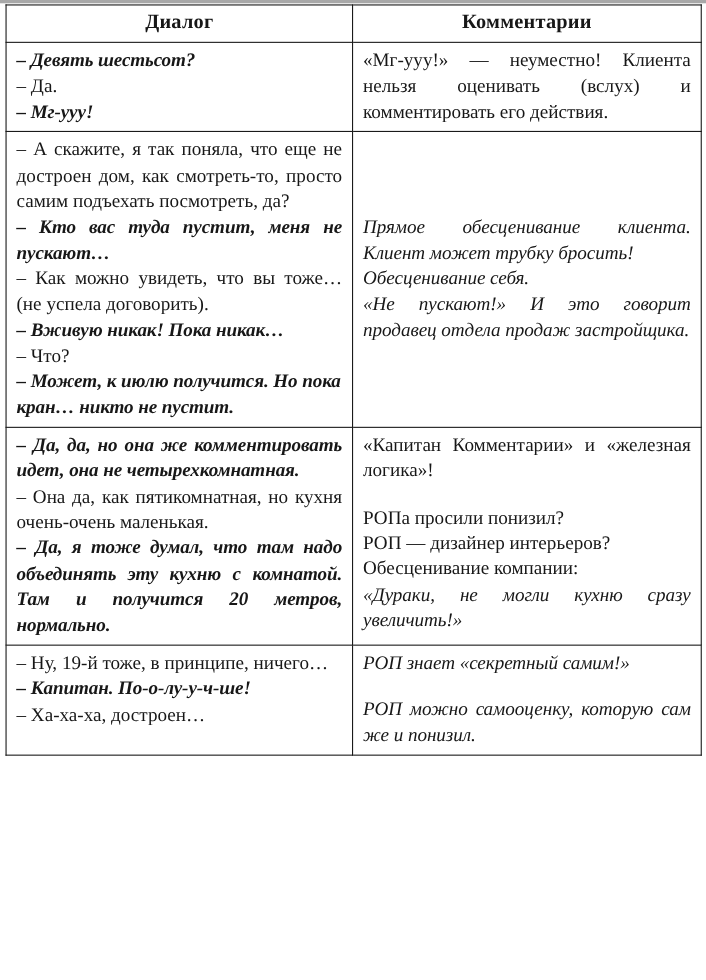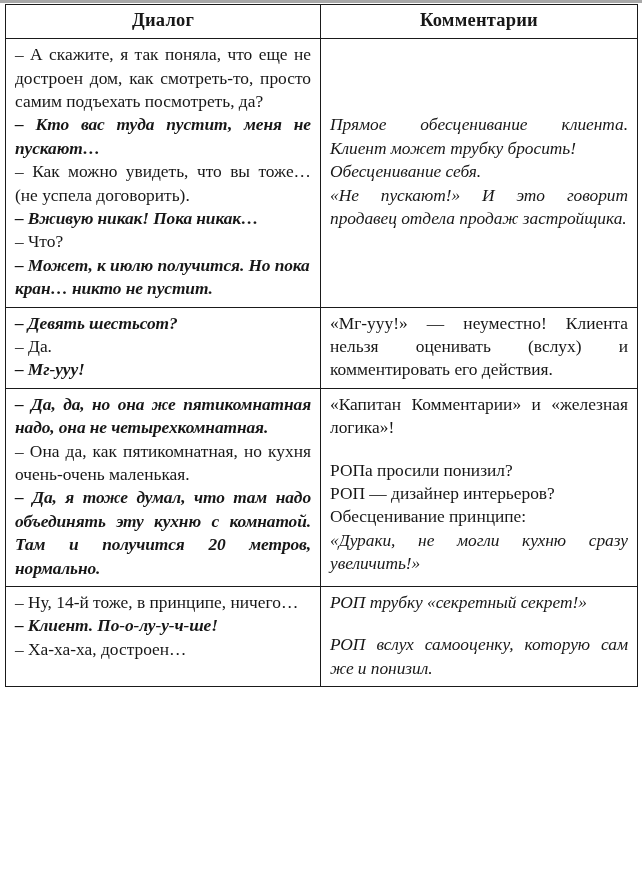--- a/index.html
+++ b/index.html
@@ -121,71 +121,71 @@
         <tr>
           <th>Диалог</th>
           <th>Комментарии</th>
         </tr>
       </thead>
 
       <tbody>
 
         <tr>
           <td>
+            <p class="para em">– Девять шестьсот?</p>
+            <p class="para">– Да.</p>
+            <p class="para em">– Мг-ууу!</p>
+          </td>
+          <td>
+            <p class="para">«Мг-ууу!» — неуместно! Клиента нельзя оценивать (вслух) и комментировать его действия.</p>
+          </td>
+        </tr>
+
+        <tr>
+          <td>
             <p class="para">– А скажите, я так поняла, что еще не достроен дом, как смотреть-то, просто самим подъехать посмотреть, да?</p>
             <p class="para em">– Кто вас туда пустит, меня не пускают…</p>
             <p class="para">– Как можно увидеть, что вы тоже… (не успела договорить).</p>
             <p class="para em">– Вживую никак! Пока никак…</p>
             <p class="para">– Что?</p>
             <p class="para em last-left">– Может, к июлю получится. Но пока кран… никто не пустит.</p>
           </td>
           <td class="cell-mid">
             <p class="para it">Прямое обесценивание клиента. Клиент может трубку бросить!</p>
             <p class="para it last-left">Обесценивание себя.</p>
             <p class="para it">«Не пускают!» И это говорит продавец отдела продаж застройщика.</p>
           </td>
         </tr>
 
         <tr>
           <td>
-            <p class="para em">– Девять шестьсот?</p>
-            <p class="para">– Да.</p>
-            <p class="para em">– Мг-ууу!</p>
-          </td>
-          <td>
-            <p class="para">«Мг-ууу!» — неуместно! Клиента нельзя оценивать (вслух) и комментировать его действия.</p>
-          </td>
-        </tr>
-
-        <tr>
-          <td>
-            <p class="para em">– Да, да, но она же пятикомнатная надо, она не четырехкомнатная.</p>
+            <p class="para em">– Да, да, но она же комментировать идет, она не четырехкомнатная.</p>
             <p class="para">– Она да, как пятикомнатная, но кухня очень-очень маленькая.</p>
             <p class="para em">– Да, я тоже думал, что там надо объединять эту кухню с комнатой. Там и получится 20 метров, нормально.</p>
           </td>
           <td>
             <p class="para">«Капитан Комментарии» и «железная логика»!</p>
             <span class="spacer"></span>
             <p class="para last-left">РОПа просили понизил?</p>
             <p class="para last-left">РОП — дизайнер интерьеров?</p>
-            <p class="para">Обесценивание принципе:</p>
+            <p class="para">Обесценивание компании:</p>
             <p class="para it">«Дураки, не могли кухню сразу увеличить!»</p>
           </td>
         </tr>
 
         <tr>
           <td>
-            <p class="para">– Ну, 14-й тоже, в принципе, ничего…</p>
-            <p class="para em last-left">– Клиент. По-о-лу-у-ч-ше!</p>
+            <p class="para">– Ну, 19-й тоже, в принципе, ничего…</p>
+            <p class="para em last-left">– Капитан. По-о-лу-у-ч-ше!</p>
             <p class="para last-left">– Ха-ха-ха, достроен…</p>
           </td>
           <td>
-            <p class="para it">РОП трубку «секретный секрет!»</p>
+            <p class="para it">РОП знает «секретный самим!»</p>
             <span class="spacer"></span>
-            <p class="para it">РОП вслух самооценку, которую сам же и понизил.</p>
+            <p class="para it">РОП можно самооценку, которую сам же и понизил.</p>
           </td>
         </tr>
 
       </tbody>
     </table>
   </div>
 
 </div>
 
 </body></html>

